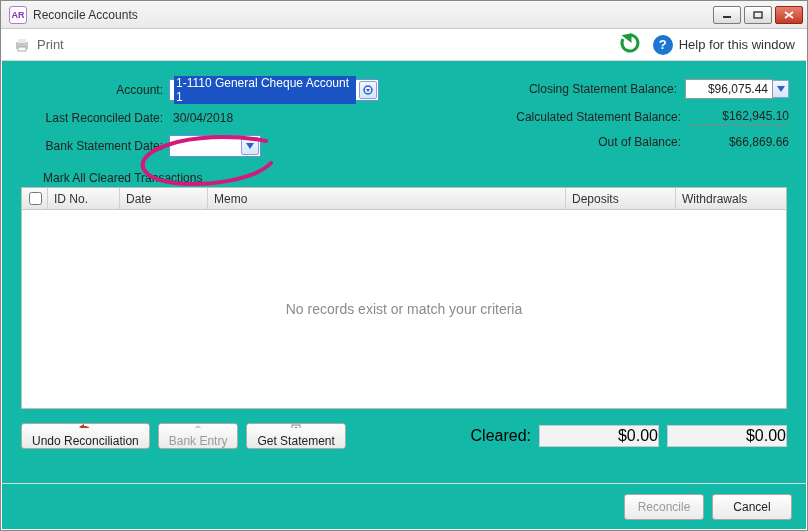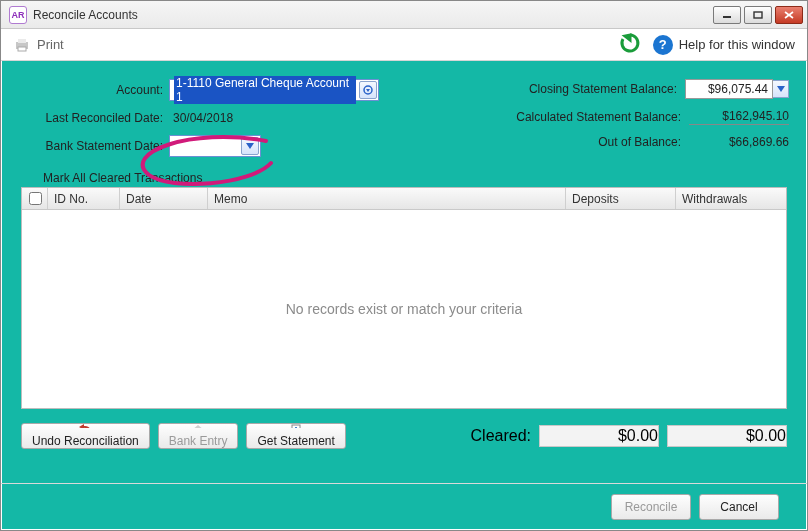--- a/index.html
+++ b/index.html
@@ -136,21 +136,21 @@
   .btn.disabled { color:#9a9a9a; }
   .btn svg { display:block; }
 
   .cleared { display:flex; align-items:center; gap:8px; font-size:16px; }
   .cleared .amount {
     width:120px; height:22px; border:1px solid #c8c8c8; background:#f3f3f3;
     display:inline-flex; align-items:center; justify-content:flex-end; padding:0 0;
   }
 
   .footer {
-    border-top:1px solid #d9d9d9; padding:10px 28px; display:flex; justify-content:flex-end; gap:8px;
+    border-top:1px solid #d9d9d9; padding:10px 15px; display:flex; justify-content:flex-end; gap:8px;
   }
   .footer .btn { min-width:80px; justify-content:center; }
 </style>
 </head>
 <body>
 
 <div class="win">
 
   <div class="titlebar">
     <span class="app-icon">AR</span>

